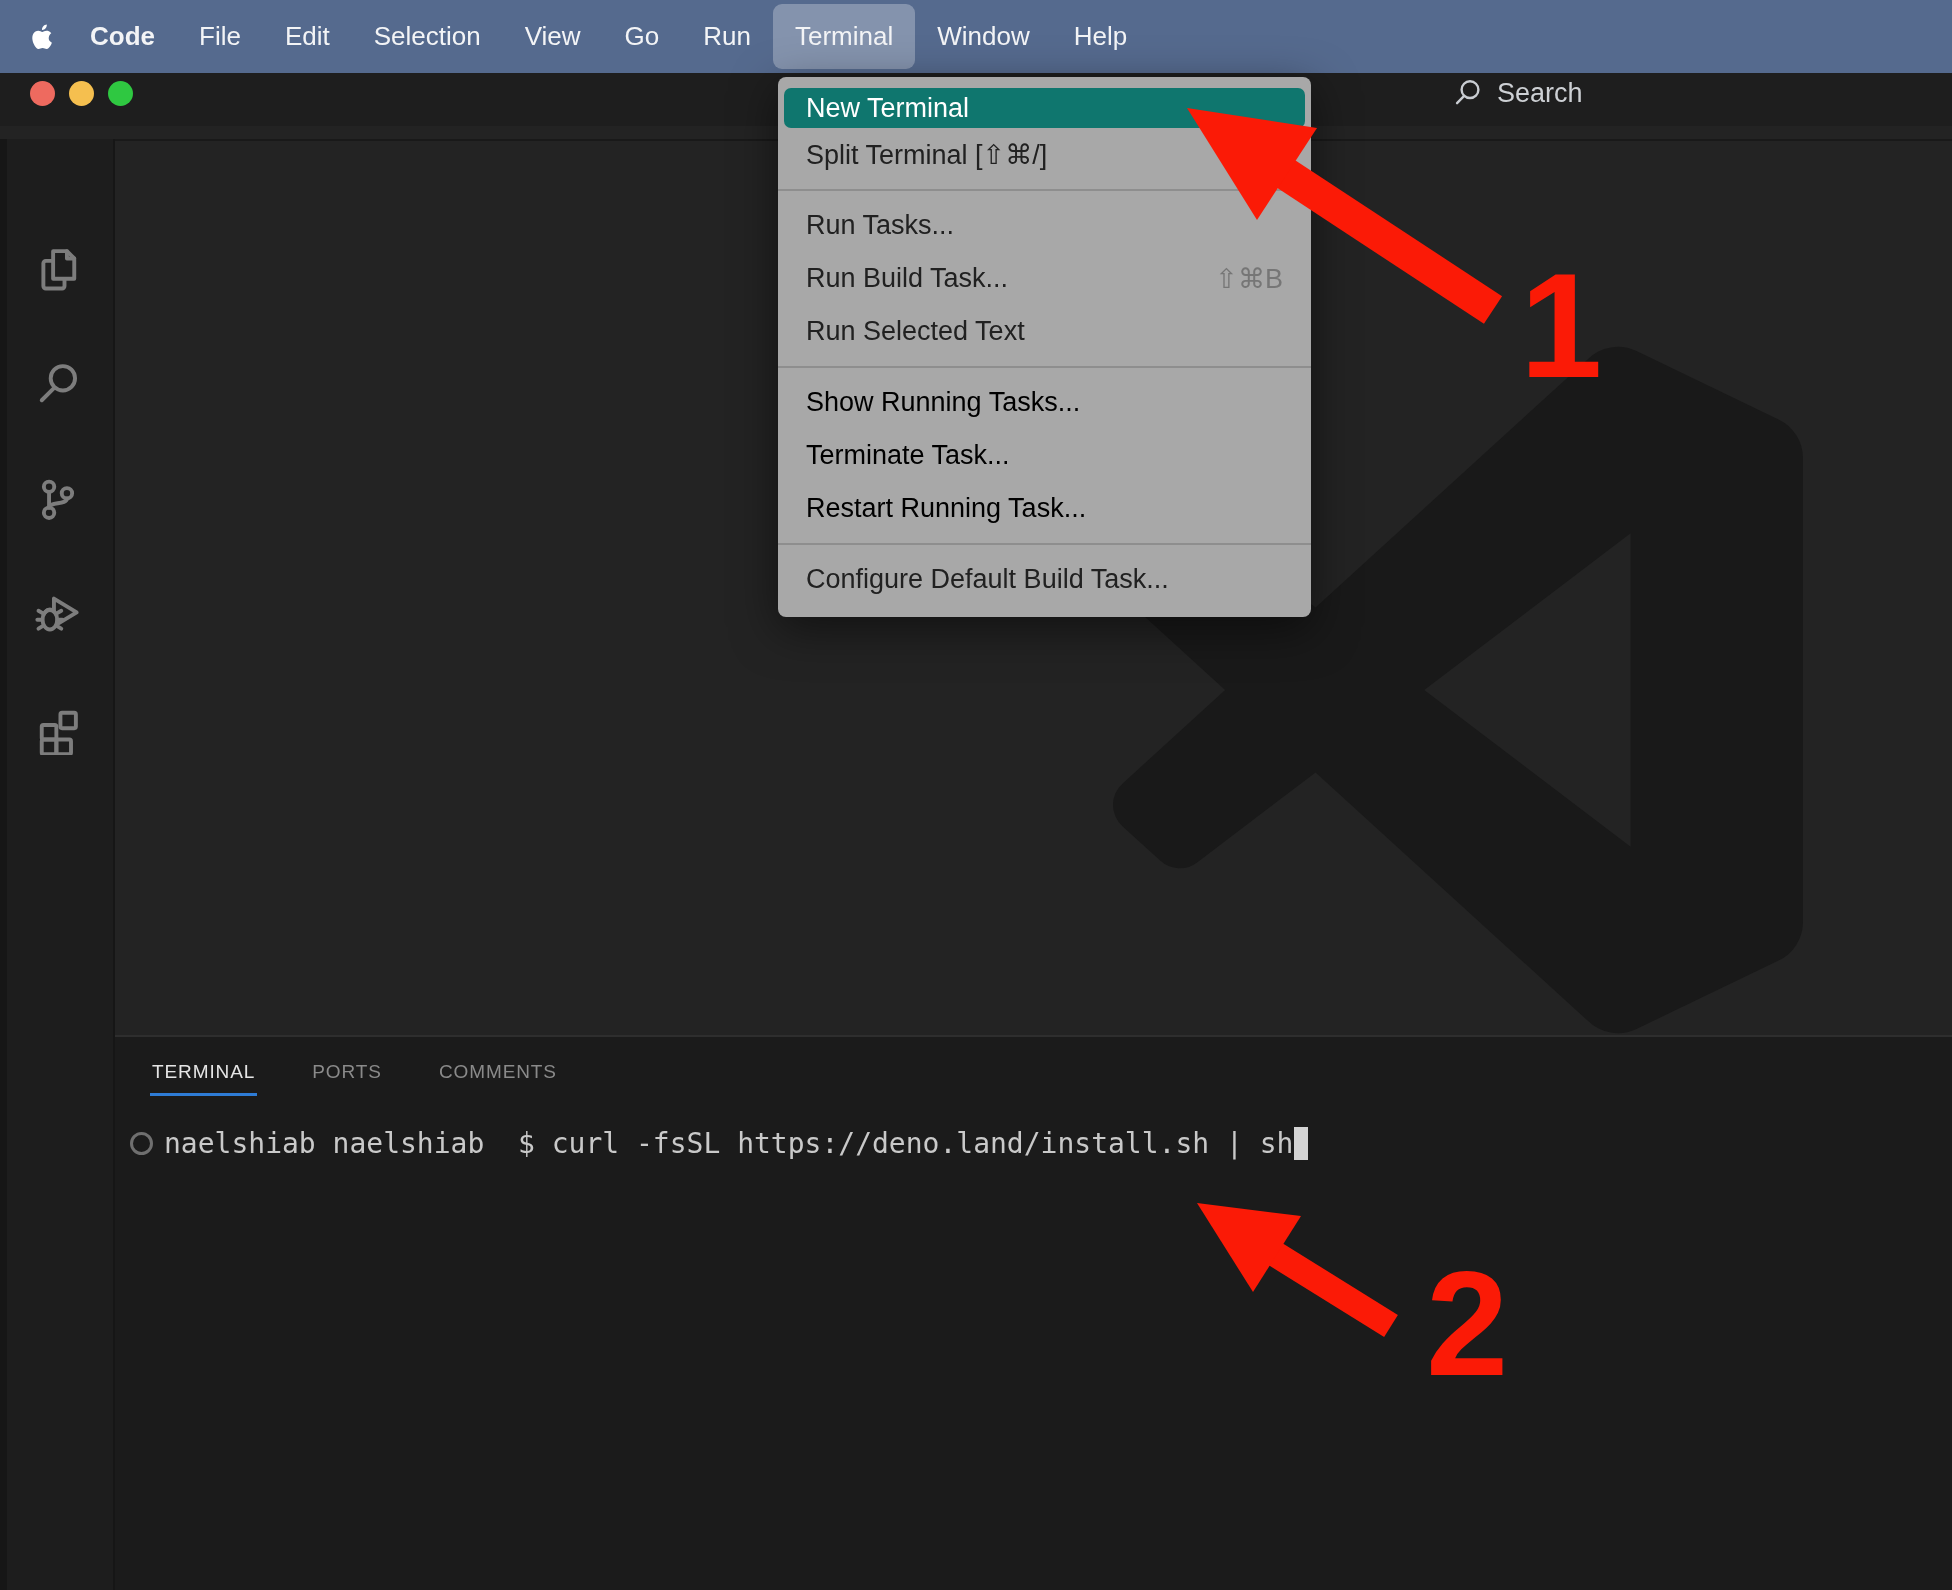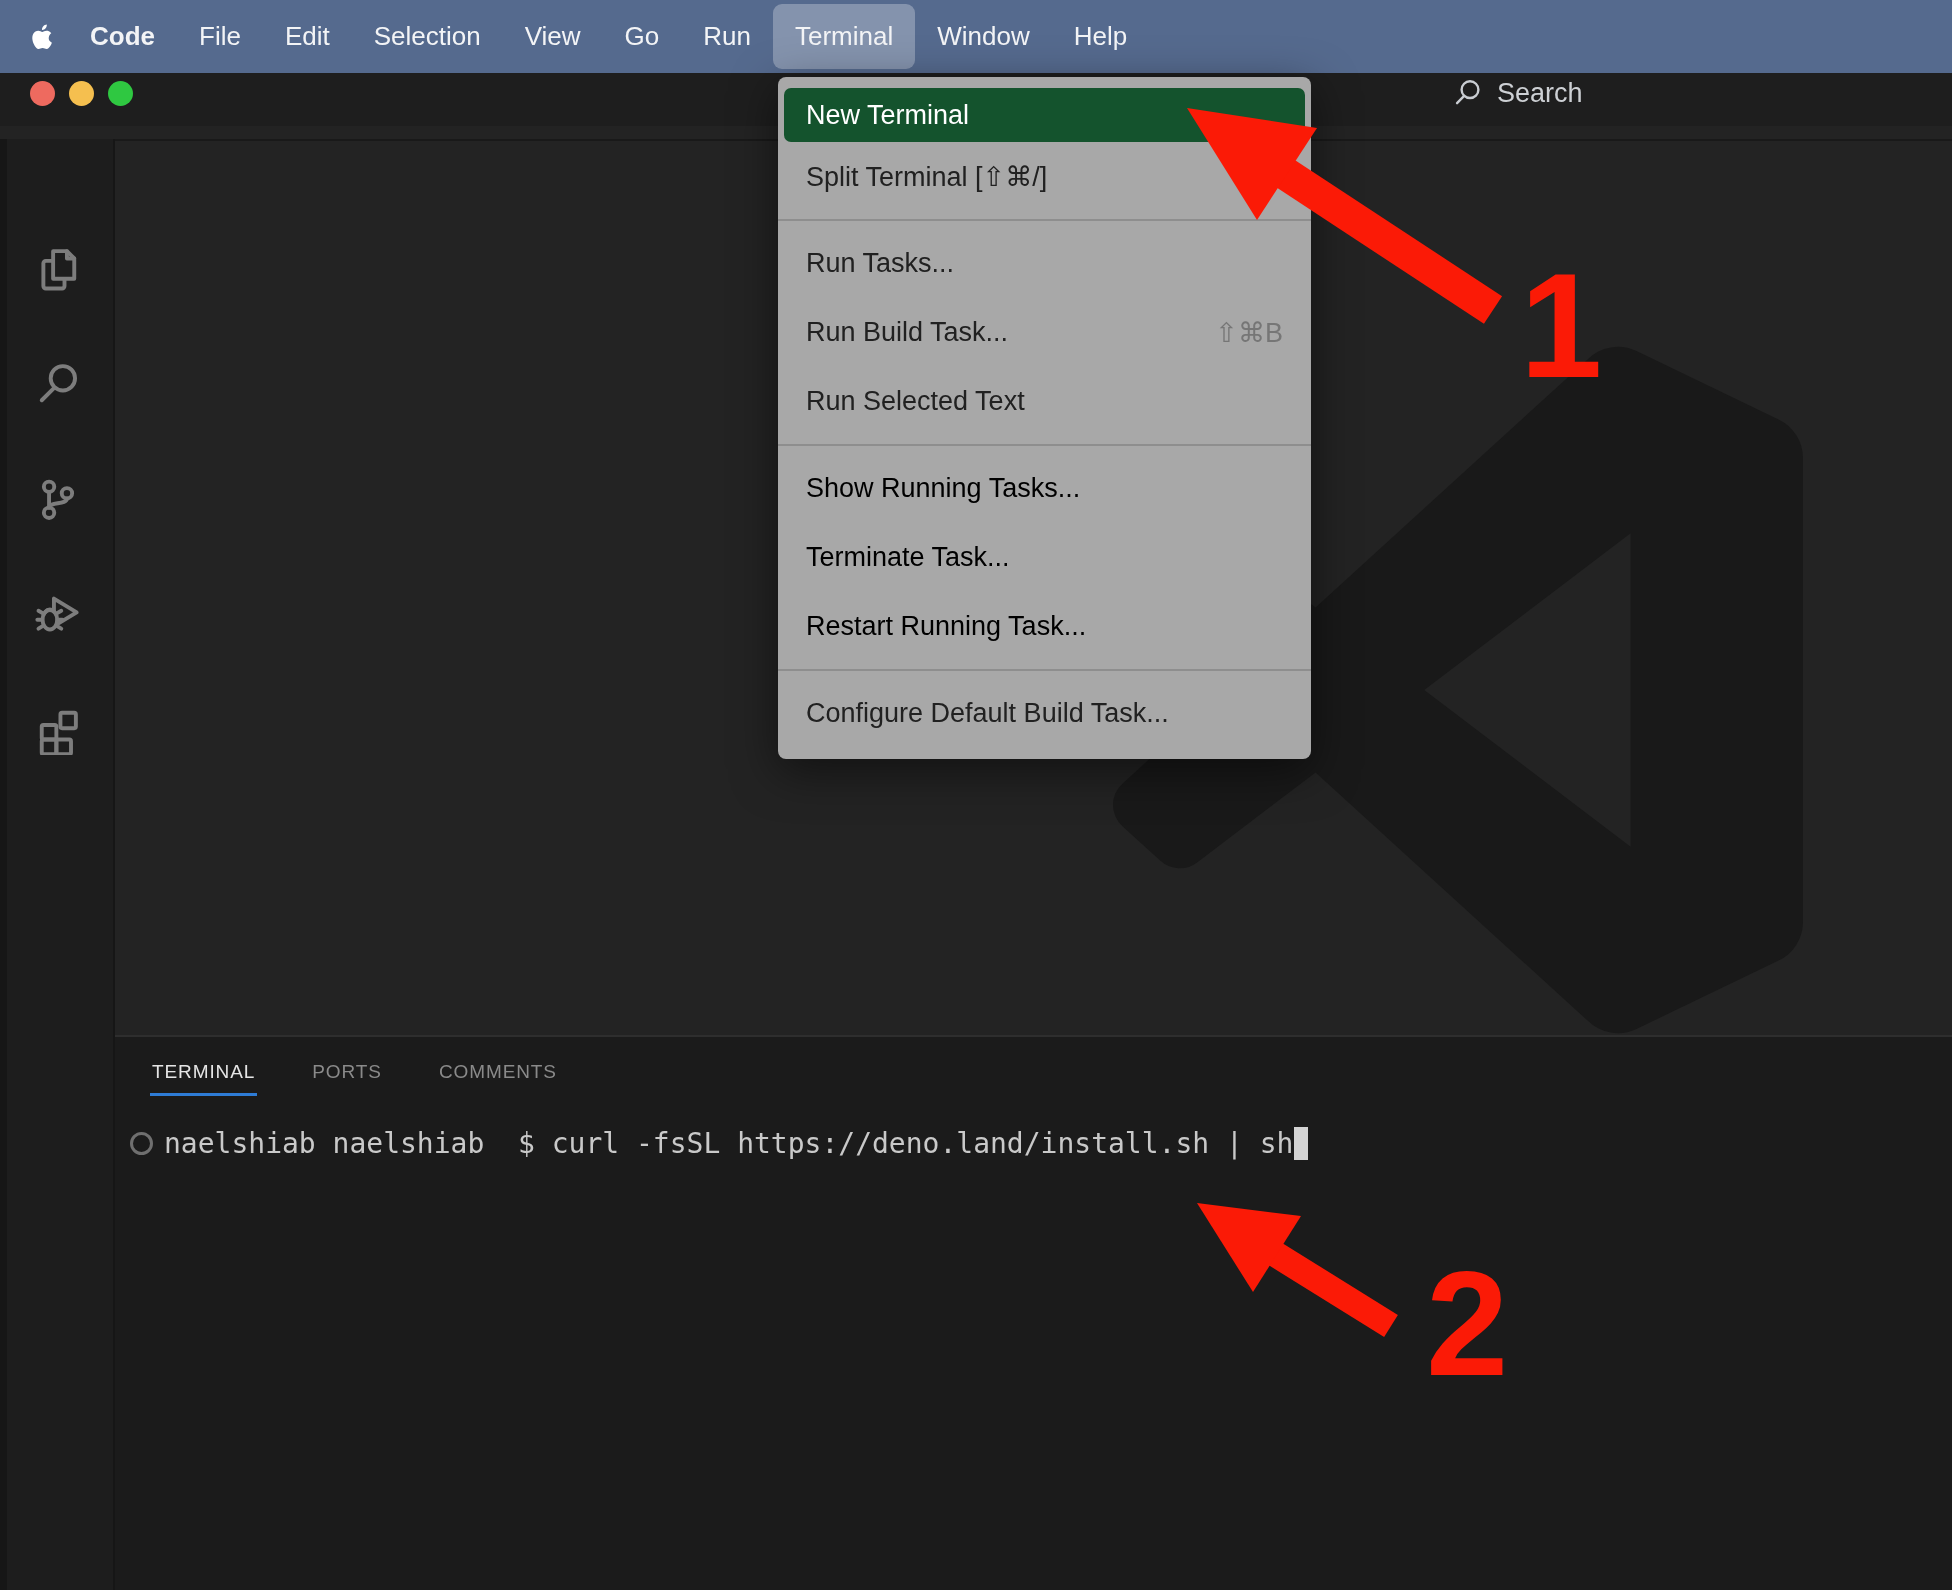--- a/index.html
+++ b/index.html
@@ -39,23 +39,23 @@
   .tab{font-size:19px;letter-spacing:0.9px;color:#8a8a8a;padding:6px 2px 10px 2px;border-bottom:3px solid transparent;}
   .tab.active{color:#e5e5e5;border-bottom-color:#2e7cd6;}
   .cmdline{position:absolute;left:15px;top:90px;display:flex;align-items:center;}
   .cmd-ring{width:17px;height:17px;border:3px solid #6f6f6f;border-radius:50%;margin-right:11px;flex:none;}
   .cmdtext{font-family:"DejaVu Sans Mono",monospace;font-size:28px;color:#c9c9c9;white-space:pre;}
   .cursor{display:inline-block;width:14px;height:33px;background:#d4d4d4;margin-left:1px;}
 
   
   .menu{position:absolute;left:778px;top:77px;width:533px;background:#a8a8a8;border-radius:8px;
     box-shadow:0 12px 45px rgba(0,0,0,0.5);padding:11px 0;box-sizing:border-box;z-index:40;}
-  .mi{height:45px;display:flex;align-items:center;padding:12px 28px;font-size:27px;color:#212121;white-space:nowrap;}
+  .mi{height:45px;display:flex;align-items:center;padding:4px 28px;font-size:27px;color:#212121;white-space:nowrap;}
   .mi .shortcut{margin-left:auto;color:#767676;}
-  .mi.selected{background:#14532d;color:#ffffff;margin:0 6px;padding:7px 22px;border-radius:7px;height:40px;}
+  .mi.selected{background:#0f766e;color:#ffffff;margin:0 6px;padding:0 22px;border-radius:7px;height:40px;}
   .mi.disabled{color:#000000;}
   .sep{height:2px;background:#8e8e8e;margin:8px 0;}
 
   
   .overlay{position:absolute;left:0;top:0;width:1952px;height:1590px;z-index:60;pointer-events:none;}
   .step{position:absolute;color:#fb1a06;font-weight:bold;font-size:148px;line-height:1;z-index:60;}
   .step1{left:1520px;top:252px;}
   .step2{left:1426px;top:1250px;}
 </style>
 </head>

